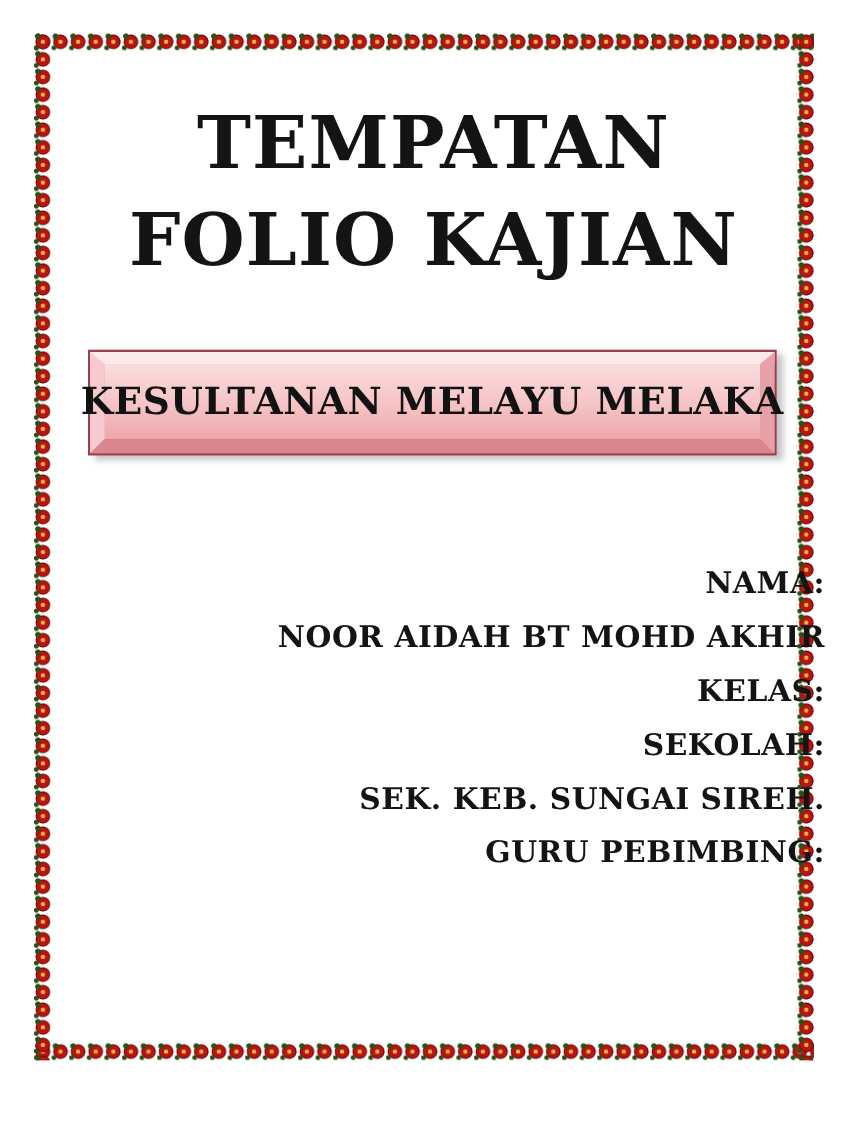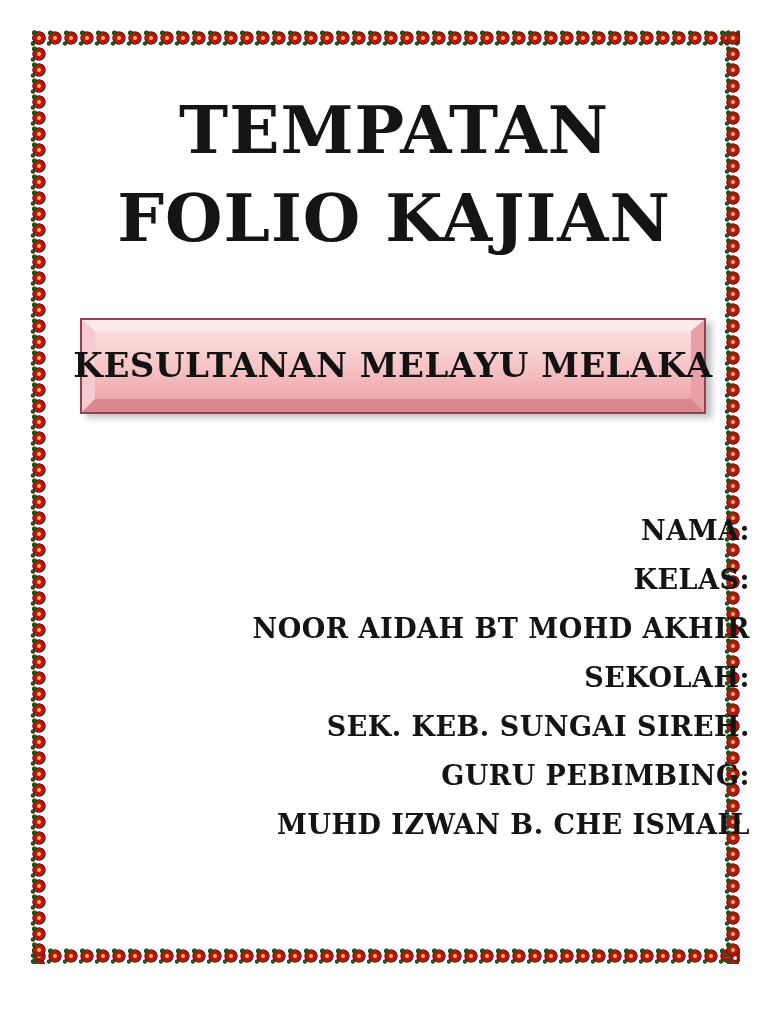--- a/index.html
+++ b/index.html
@@ -113,21 +113,20 @@
   </div>
 
   <div class="banner-plate">
     <div class="banner-bevel">
       <div class="banner-label">KESULTANAN MELAYU MELAKA</div>
     </div>
   </div>
 
   <div class="info-block">
     <div class="info-line">NAMA:</div>
+    <div class="info-line">NOOR AIDAH BT MOHD AKHIR</div>
     <div class="info-line">KELAS:</div>
-    <div class="info-line">NOOR AIDAH BT MOHD AKHIR</div>
     <div class="info-line">SEKOLAH:</div>
     <div class="info-line">SEK. KEB. SUNGAI SIREH.</div>
     <div class="info-line">GURU PEBIMBING:</div>
-    <div class="info-line">MUHD IZWAN B. CHE ISMAIL</div>
   </div>
 
 </div>
 
 </body></html>

